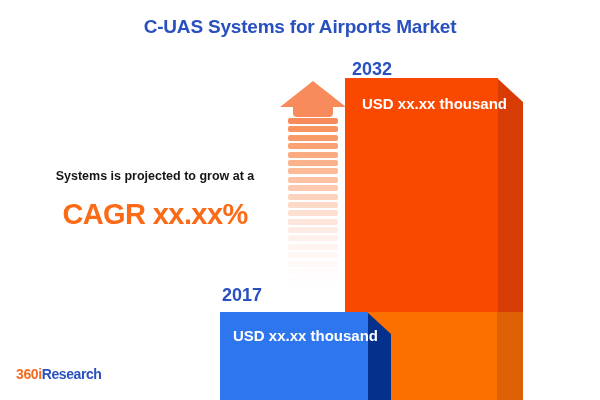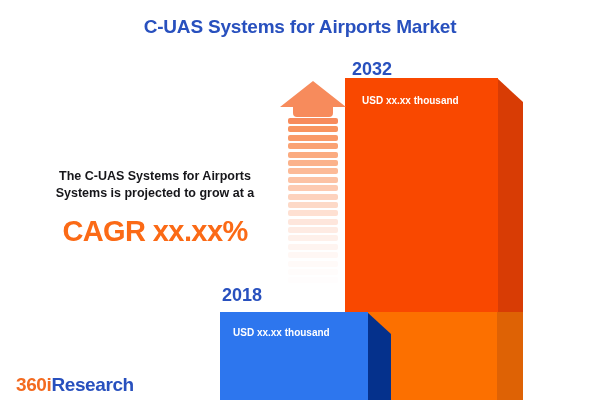--- a/index.html
+++ b/index.html
@@ -54,22 +54,22 @@
     font-weight: bold;
     color: #FB6A16;
     letter-spacing: -0.6px;
     line-height: 32px;
   }
 
   
   .logo {
     position: absolute;
     left: 16px;
-    top: 374px;
-    font-size: 19px;
+    top: 366px;
+    font-size: 14px;
     font-weight: bold;
     letter-spacing: -0.4px;
   }
   .logo-360 { color: #F36B21; }
   .logo-i   { color: #F36B21; }
   .logo-research { color: #2850BE; }
 
   
   .arrow {
     position: absolute;
@@ -147,21 +147,21 @@
     position: absolute;
     left: 220px;
     top: 312px;
     width: 148px;
     height: 88px;
     background: #2D76EE;
   }
 
   .bar-label {
     position: absolute;
-    font-size: 10px;
+    font-size: 15px;
     font-weight: bold;
     color: #ffffff;
     white-space: nowrap;
   }
   .label-2032-value {
     left: 362px;
     top: 95px;
   }
   .label-2024-value {
     left: 233px;
@@ -220,25 +220,24 @@
 
   <div class="year year-2032">2032</div>
   <div class="bar-label label-2032-value">USD xx.xx thousand</div>
 
   <div class="bar-2032-front-lower"></div>
   <div class="bar-2032-side-lower"></div>
 
   <div class="bar-2024-side"></div>
   <div class="bar-2024-front"></div>
 
-  <div class="year year-2024">2018</div>
+  <div class="year year-2024">2017</div>
   <div class="bar-label label-2024-value">USD xx.xx thousand</div>
 
   <div class="statement">
-    <div class="statement-line">The C-UAS Systems for Airports</div>
     <div class="statement-line">Systems is projected to grow at a</div>
     <div class="cagr">CAGR xx.xx%</div>
   </div>
 
   <div class="logo">
     <span class="logo-360">360</span><span class="logo-i">i</span><span class="logo-research">Research</span>
   </div>
 
 </div>
 

